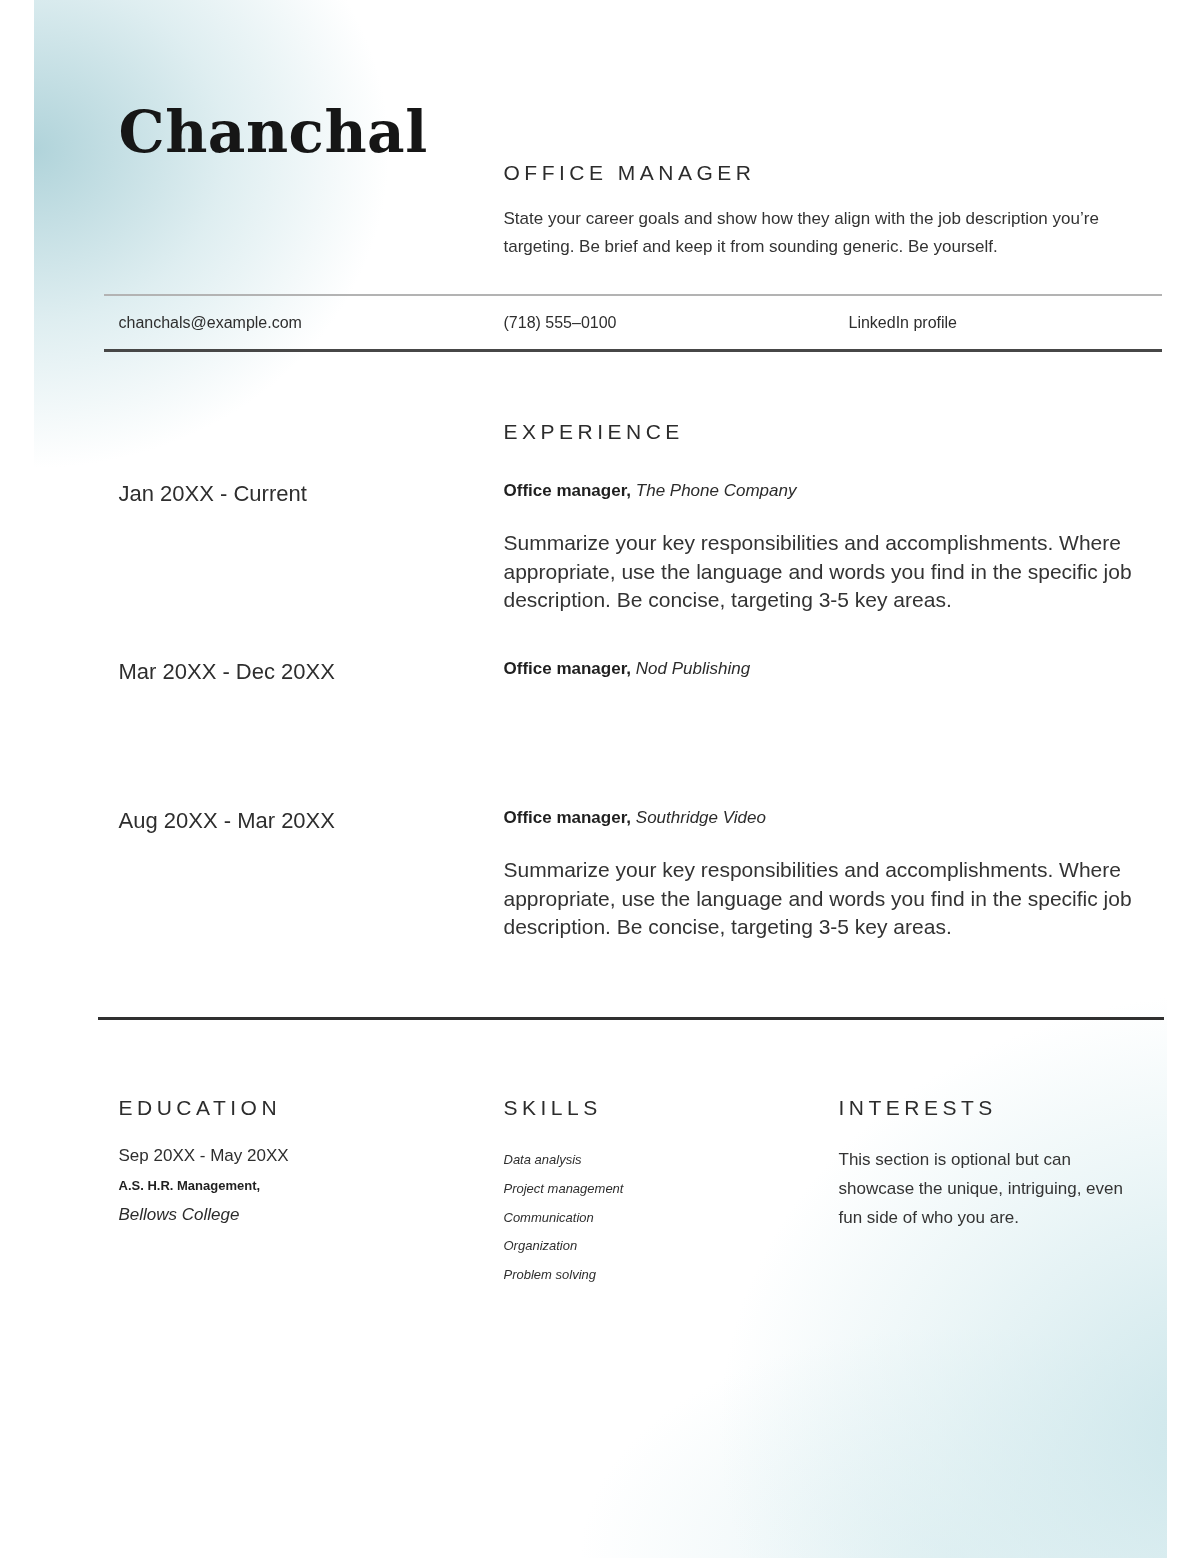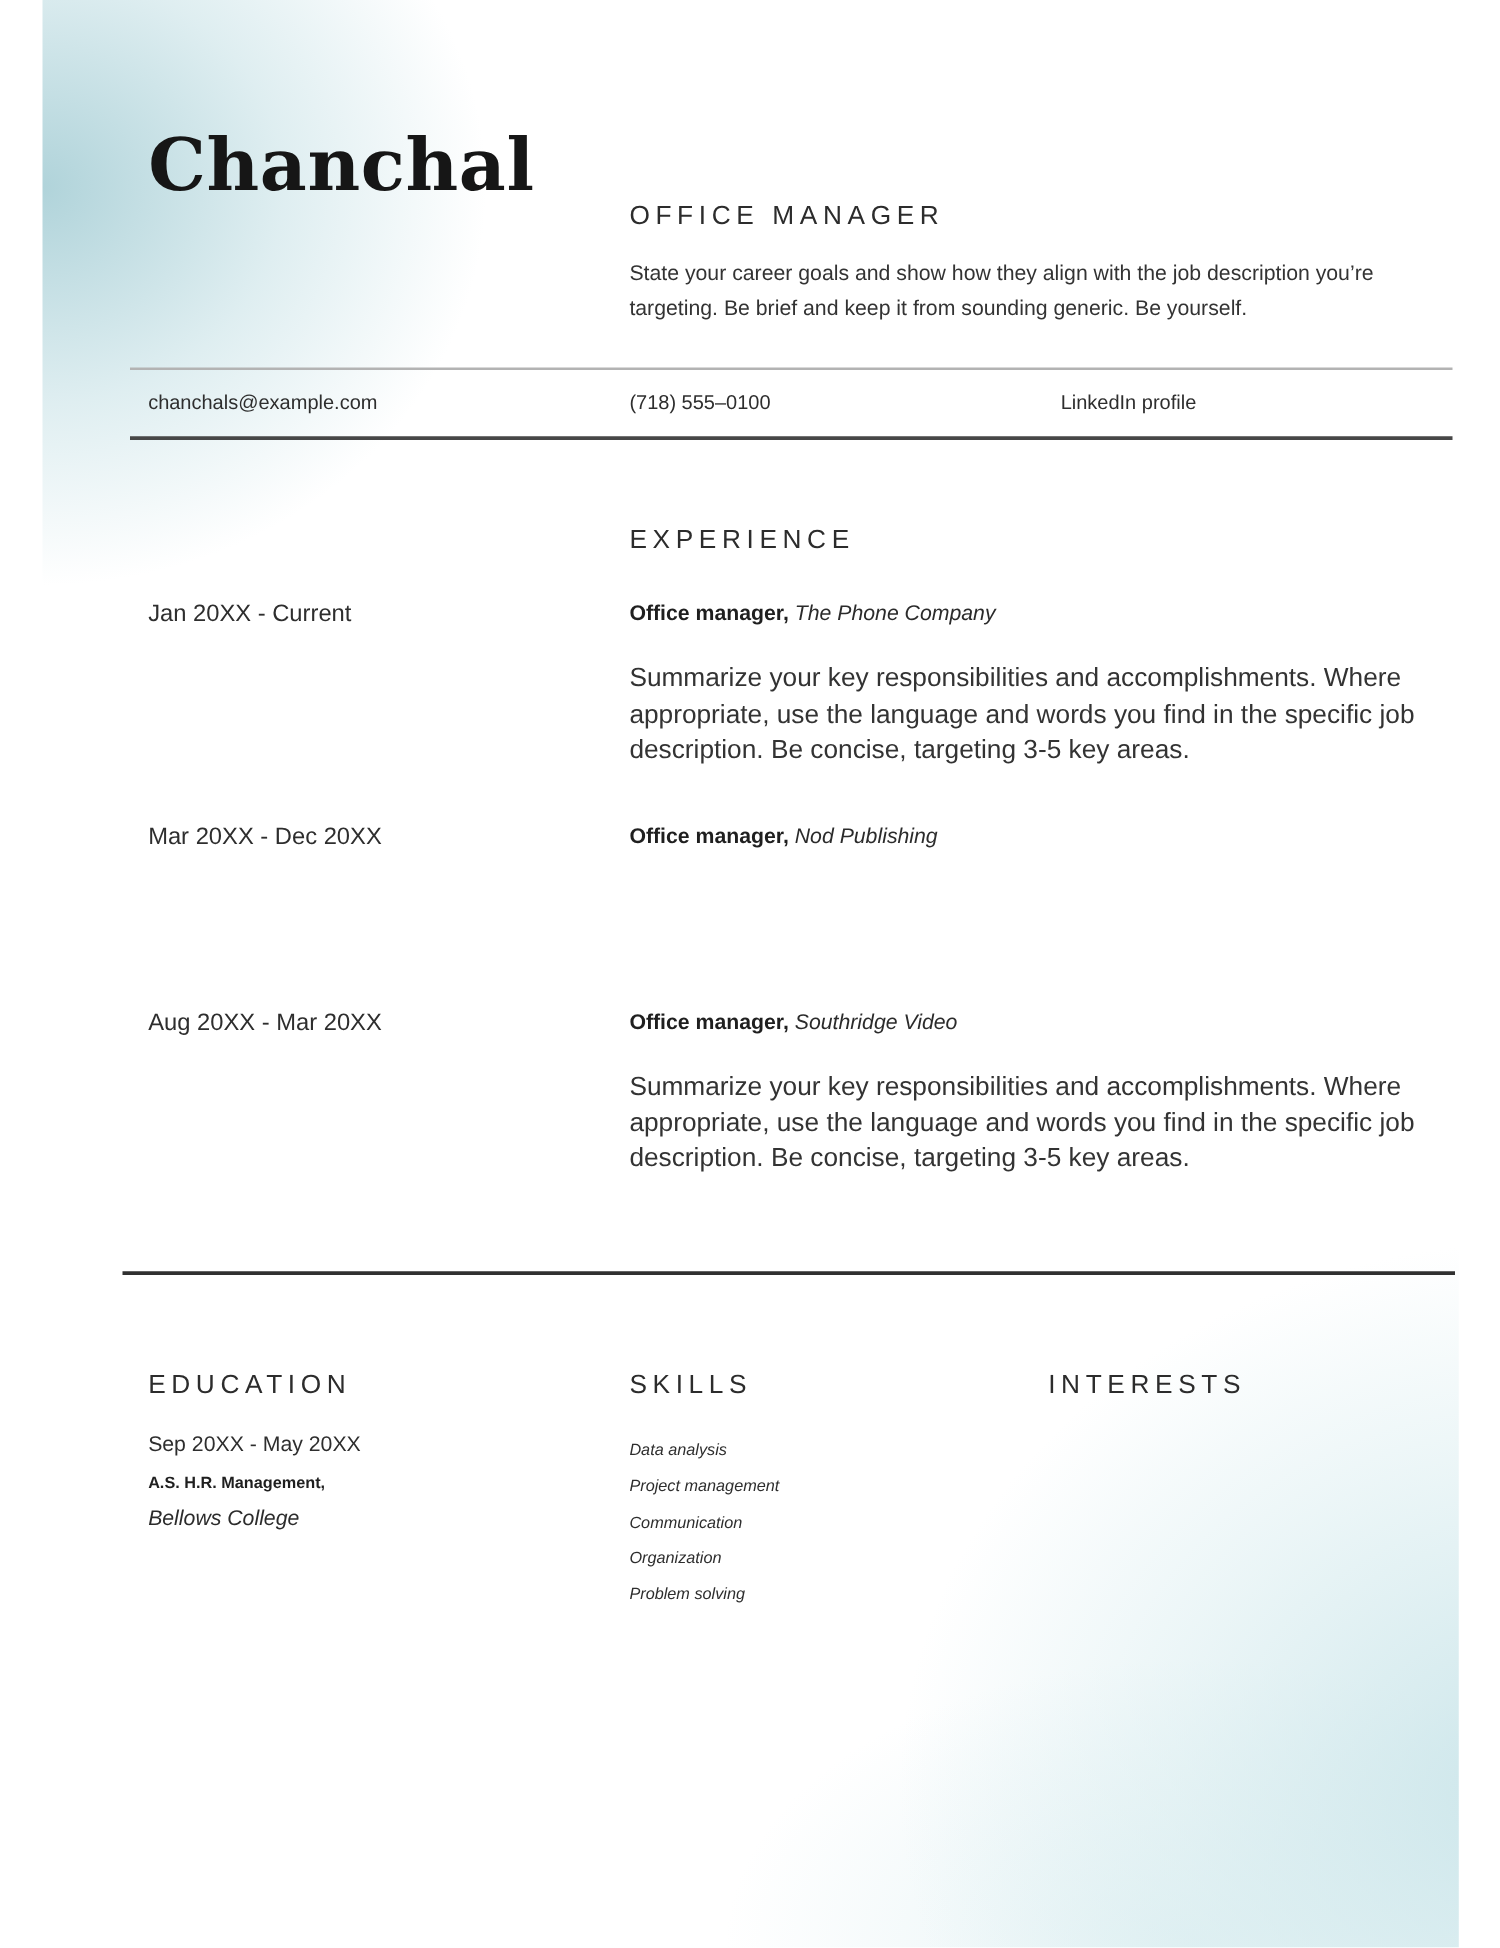--- a/index.html
+++ b/index.html
@@ -49,21 +49,21 @@
   .rule-dark-top    { left: 70px; top: 349px; width: 1058px; height: 3px; background: #474747; }
   .rule-dark-middle { left: 64px; top: 1017px; width: 1066px; height: 3px; background: #303030; }
 
   .contact-item { top: 314px; font-size: 16px; color: #2e2e2e; }
   .contact-email    { left: 85px;  }
   .contact-phone    { left: 470px; }
   .contact-linkedin { left: 815px; }
 
   .experience-heading { left: 470px; top: 420px; }
 
-  .entry-dates { left: 85px; font-size: 19px; color: #2e2e2e; }
+  .entry-dates { left: 85px; font-size: 22px; color: #2e2e2e; }
   .entry-title { left: 470px; font-size: 17px; }
   .entry-title .job  { font-weight: 700; color: #1f1f1f; }
   .entry-title .co   { font-style: italic; color: #2b2b2b; margin-top: 11px; }
   .entry-desc {
     left: 470px; width: 648px;
     font-size: 21px; line-height: 28.5px; color: #333333;
   }
 
   .row-1 { top: 481px; }
   .desc-1 { top: 529px; }
@@ -138,14 +138,15 @@
   <div class="abs section-heading col-heading skills-heading">SKILLS</div>
   <div class="abs skills-list">
     <div>Data analysis</div>
     <div>Project management</div>
     <div>Communication</div>
     <div>Organization</div>
     <div>Problem solving</div>
   </div>
 
   <div class="abs section-heading col-heading interests-heading">INTERESTS</div>
+  <div class="abs interests-text">This section is optional but can showcase the unique, intriguing, even fun side of who you are.</div>
 
 </div>
 
 </body></html>

